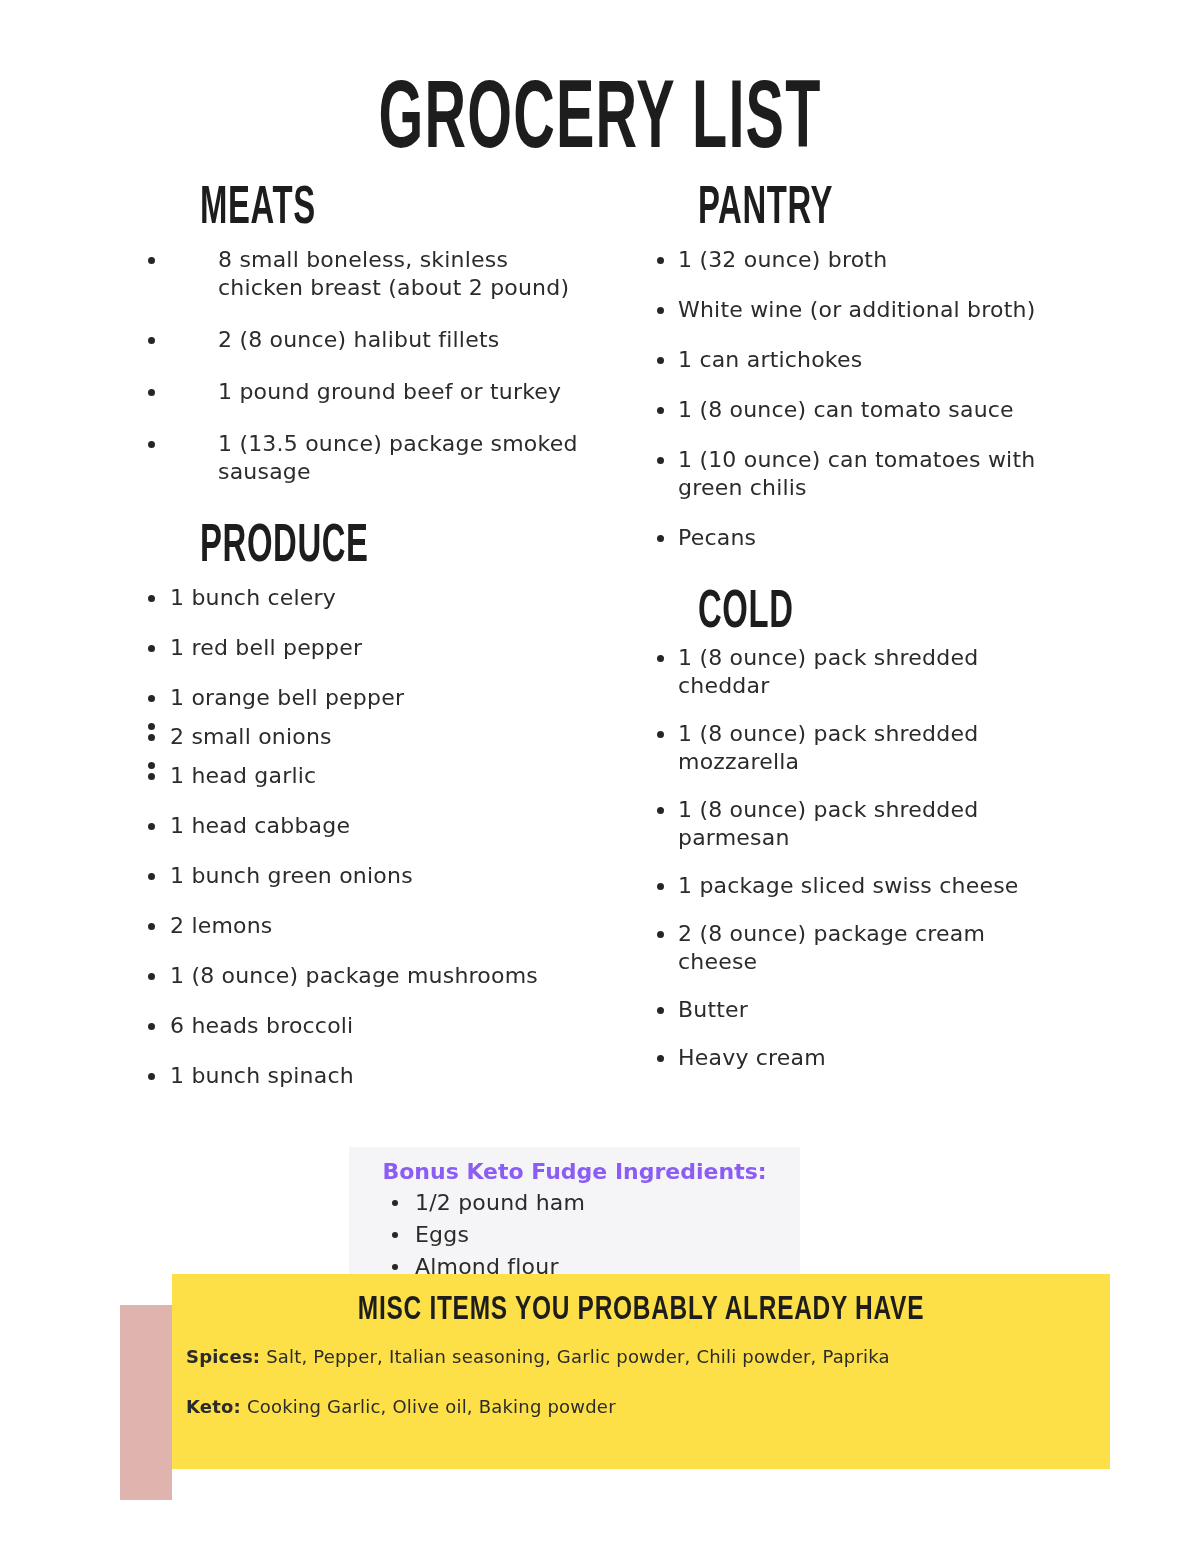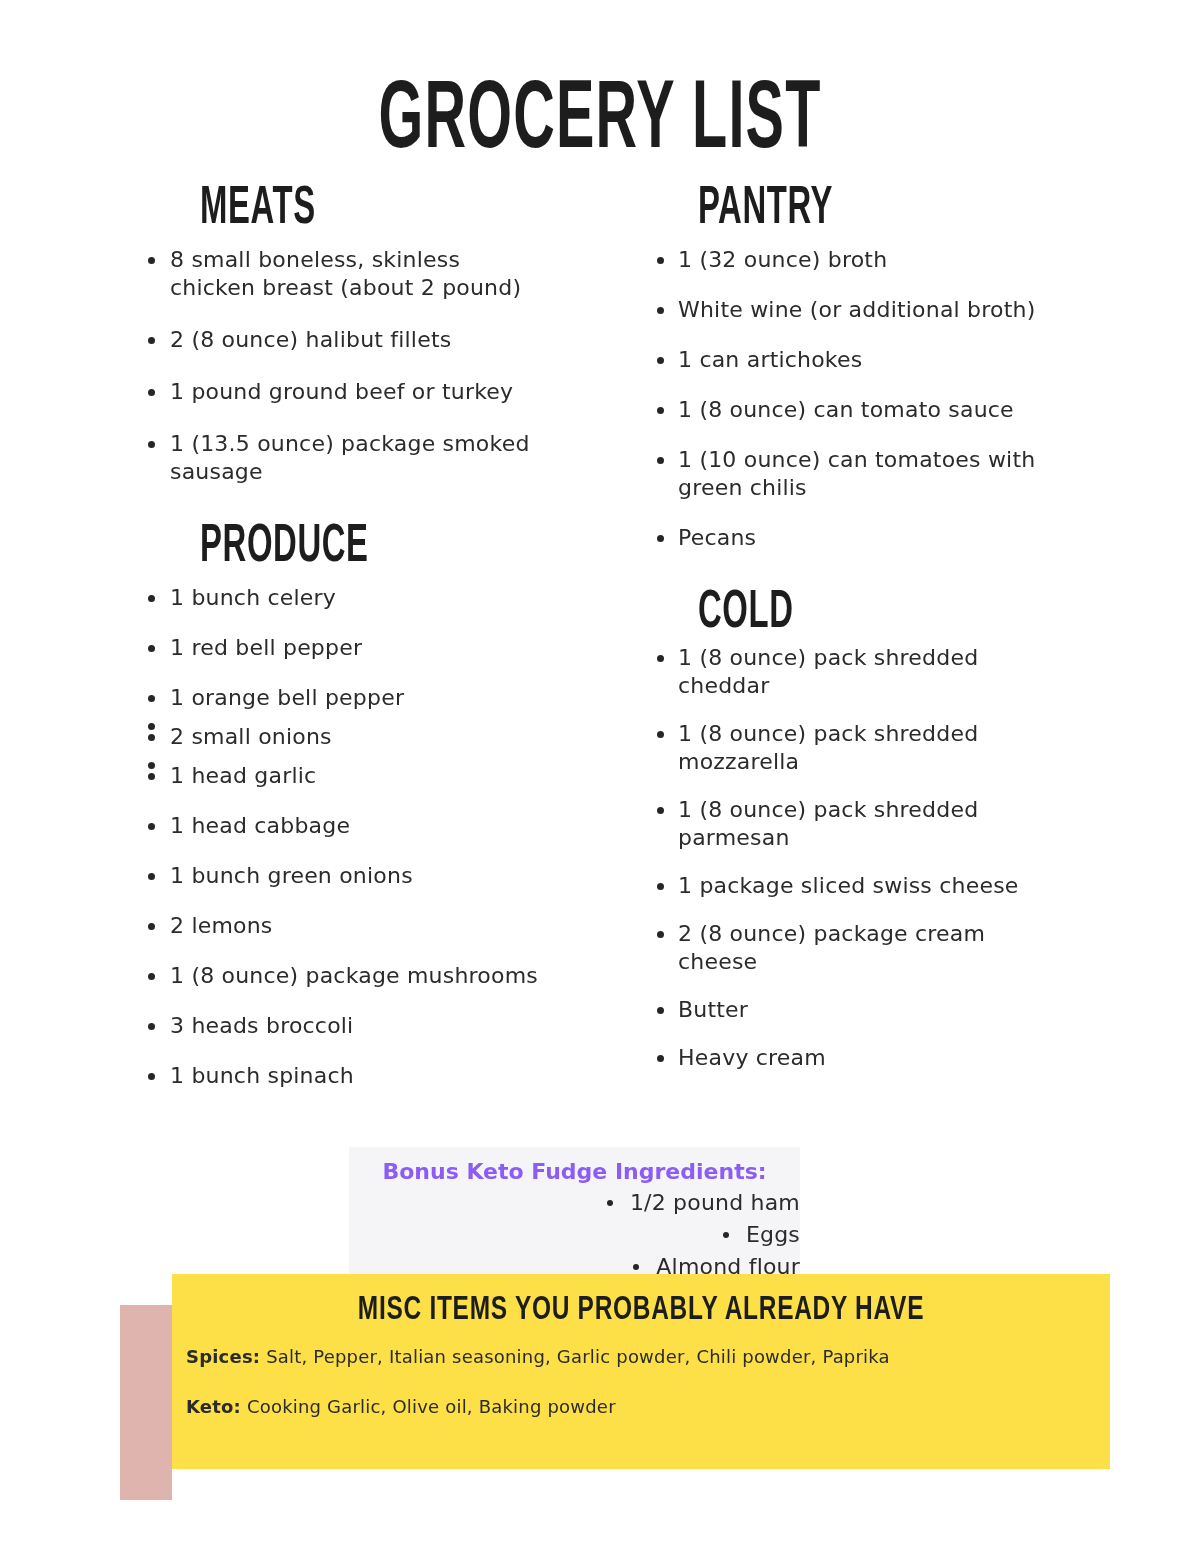--- a/index.html
+++ b/index.html
@@ -23,32 +23,32 @@
   .col{position:absolute;top:180px;}
   .col-left{left:120px;width:500px;}
   .col-right{left:620px;width:580px;}
 
   ul.items{list-style:none;margin:0;padding:0 0 0 28px;display:flex;flex-direction:column;}
   .col-right ul.items{padding-left:37px;}
   li.item{display:flex;align-items:flex-start;font-size:22px;line-height:28px;letter-spacing:0.2px;}
   li.item .bullet{flex:0 0 auto;width:7px;height:7px;border-radius:50%;background:#262626;margin:11px 15px 0 0;}
   .col-right li.item .bullet{margin-right:14px;}
   li.item .txt{white-space:pre-line;}
-  .sec-meats   li.item{margin-bottom:24px;}
+  .sec-meats   li.item{margin-bottom:24px;gap:48px;}
   .sec-produce li.item{margin-bottom:22px;}
   .sec-pantry  li.item{margin-bottom:22px;}
   .sec-cold    li.item{margin-bottom:20px;}
   ul.items li.item:last-child{margin-bottom:0;}
   li.item.empty{margin-top:-22px;margin-bottom:-7px;}
 
   
   .bonus{position:absolute;left:349px;top:1147px;width:451px;height:145px;background:#f5f5f7;}
   .bonus-title{margin:12px 0 2px 0;text-align:center;font-weight:700;font-size:22px;line-height:26px;color:#8b5cf6;}
   ul.bonus-items{list-style:none;margin:0;padding:0 0 0 43px;}
-  ul.bonus-items li{display:flex;align-items:flex-start;font-size:22px;line-height:32px;justify-content:flex-end;}
+  ul.bonus-items li{display:flex;align-items:flex-start;font-size:22px;line-height:32px;}
   ul.bonus-items .bullet{flex:0 0 auto;width:6px;height:6px;border-radius:50%;background:#262626;margin:13px 17px 0 0;}
 
   
   .misc-bar{position:absolute;left:120px;top:1305px;width:52px;height:195px;background:#e0b4ae;}
   .misc{position:absolute;left:172px;top:1274px;width:938px;height:195px;background:#fde047;}
   .misc-title{margin:12px 0 0 0;text-align:center;
     font-family:"Liberation Sans",sans-serif;font-weight:700;
     font-size:34px;line-height:42px;letter-spacing:1px;color:#1d1d1d;
     transform:scaleX(0.72);transform-origin:50% 50%;white-space:nowrap;}
   .misc-row{margin:16px 0 0 14px;font-size:18px;line-height:26px;letter-spacing:0.2px;}
@@ -128,21 +128,21 @@
           <li class="item">
             <span class="bullet"></span>
             <span class="txt">2 lemons</span>
           </li>
           <li class="item">
             <span class="bullet"></span>
             <span class="txt">1 (8 ounce) package mushrooms</span>
           </li>
           <li class="item">
             <span class="bullet"></span>
-            <span class="txt">3 heads broccoli</span>
+            <span class="txt">6 heads broccoli</span>
           </li>
           <li class="item">
             <span class="bullet"></span>
             <span class="txt">1 bunch spinach</span>
           </li>
         </ul>
     </div>
   </div>
 
   <div class="col col-right">

